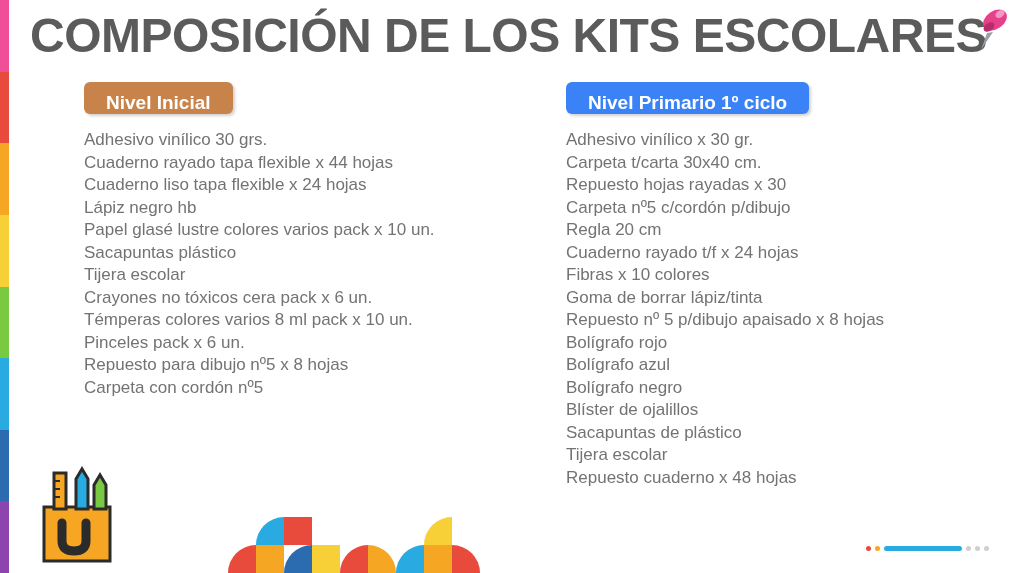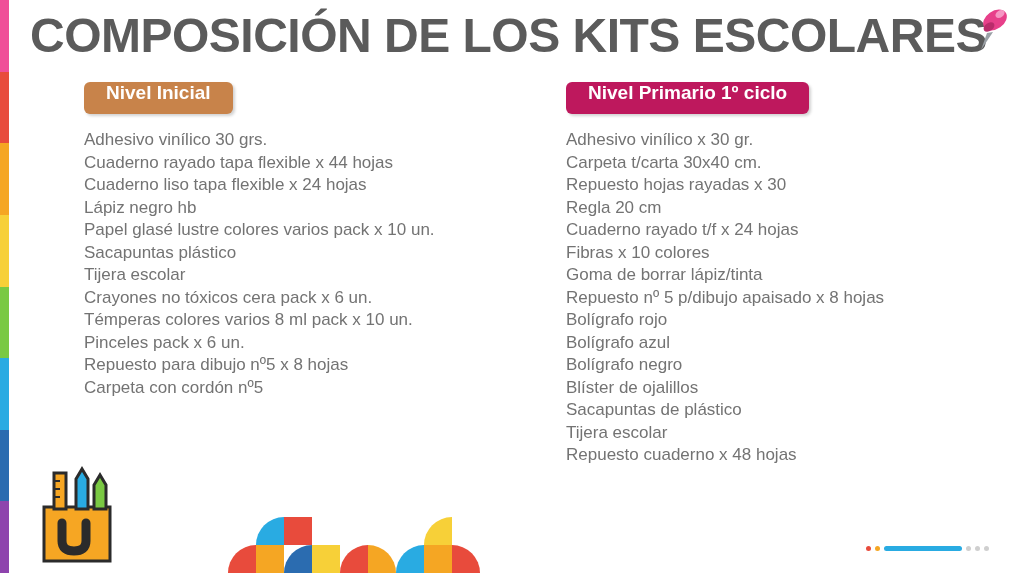--- a/index.html
+++ b/index.html
@@ -38,32 +38,32 @@
     white-space: nowrap;
     font-family: "Liberation Sans", sans-serif;
   }
 
   
   .banner {
     position: absolute;
     height: 32px;
     border-radius: 6px;
     display: flex;
-    align-items: flex-start;
+    align-items: flex-end;
     justify-content: center;
     color: #ffffff;
     font-weight: bold;
     font-size: 19px;
     padding: 0 22px;
     box-shadow: 2px 2px 3px rgba(0,0,0,0.18);
     white-space: nowrap;
   }
 
   #banner-inicial { left: 84px; top: 82px; background: #c8834a; }
-  #banner-primario { left: 566px; top: 82px; background: #be185d; }
+  #banner-primario { left: 566px; top: 82px; background: #3b82f6; }
 
   
   .list {
     position: absolute;
     font-size: 17px;
     color: #737373;
     line-height: 22.5px;
   }
   #list-inicial { left: 84px; top: 129px; width: 430px; }
   #list-primario { left: 566px; top: 129px; width: 430px; }
@@ -152,20 +152,21 @@
       <div class="item">Crayones no tóxicos cera pack x 6 un.</div>
       <div class="item">Témperas colores varios 8 ml pack x 10 un.</div>
       <div class="item">Pinceles pack x 6 un.</div>
       <div class="item">Repuesto para dibujo nº5 x 8 hojas</div>
       <div class="item">Carpeta con cordón nº5</div>
     </div>
   <div class="list" id="list-primario">
       <div class="item">Adhesivo vinílico x 30 gr.</div>
       <div class="item">Carpeta t/carta 30x40 cm.</div>
       <div class="item">Repuesto hojas rayadas x 30</div>
+      <div class="item">Carpeta nº5 c/cordón p/dibujo</div>
       <div class="item">Regla 20 cm</div>
       <div class="item">Cuaderno rayado t/f x 24 hojas</div>
       <div class="item">Fibras x 10 colores</div>
       <div class="item">Goma de borrar lápiz/tinta</div>
       <div class="item">Repuesto nº 5 p/dibujo apaisado x 8 hojas</div>
       <div class="item">Bolígrafo rojo</div>
       <div class="item">Bolígrafo azul</div>
       <div class="item">Bolígrafo negro</div>
       <div class="item">Blíster de ojalillos</div>
       <div class="item">Sacapuntas de plástico</div>

